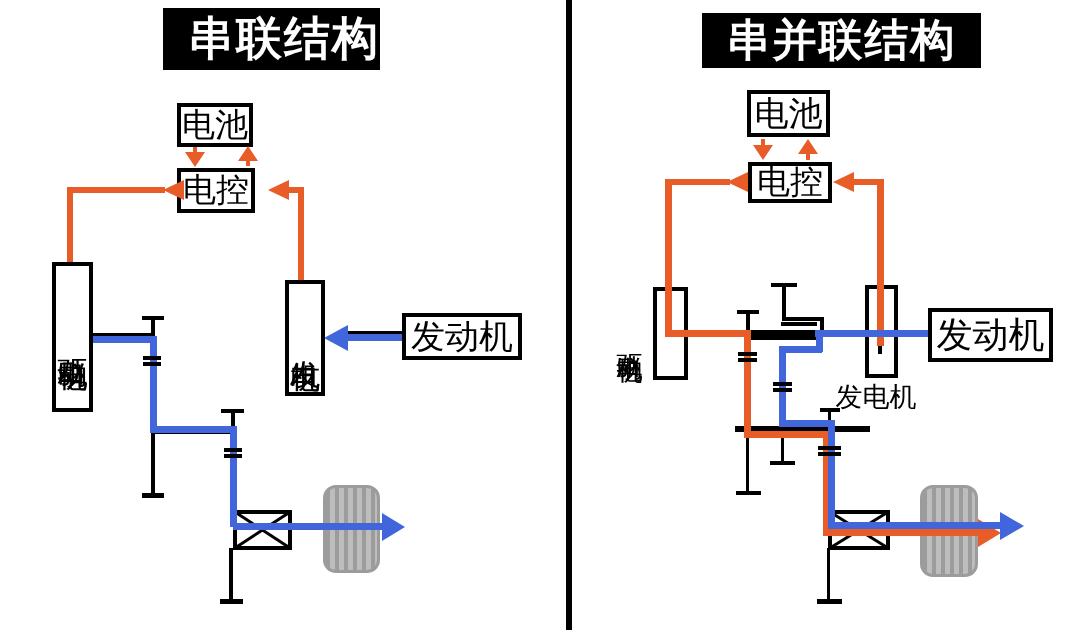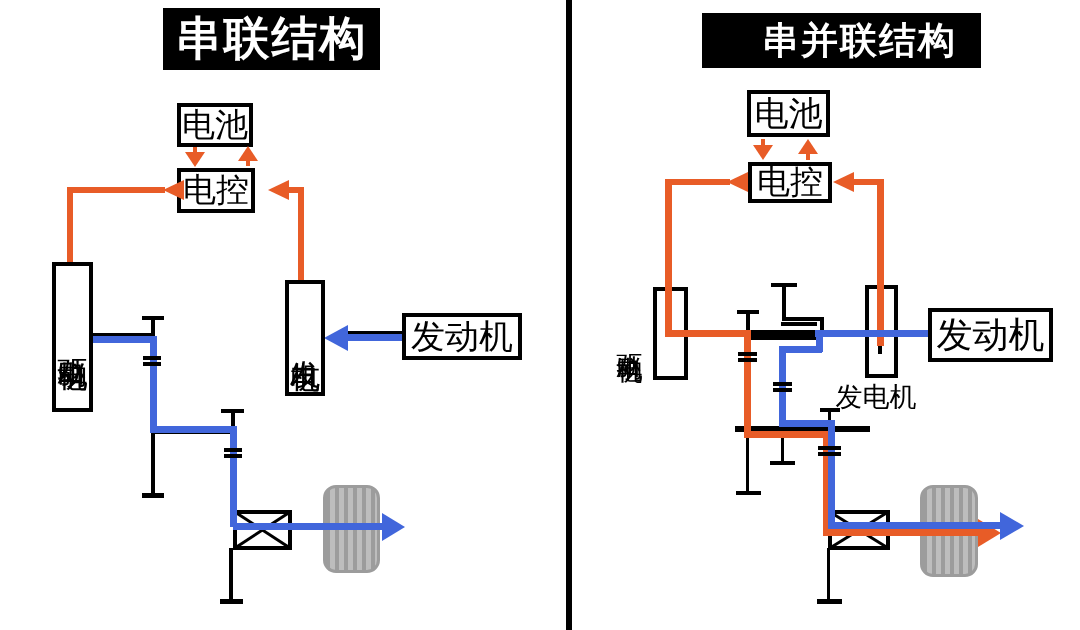--- a/index.html
+++ b/index.html
@@ -52,21 +52,21 @@
   <div class="ln" style="left:233px;top:523px;width:150px;height:7px;background:#4166DB;"></div>
   <div class="tri" style="left:382px;top:513px;border-top:14px solid transparent;border-bottom:14px solid transparent;border-left:23px solid #4166DB;"></div>
   <div class="ln" style="left:345px;top:334px;width:58px;height:7px;background:#4166DB;"></div>
   <div class="tri" style="left:324px;top:325px;border-top:13px solid transparent;border-bottom:13px solid transparent;border-right:24px solid #4166DB;"></div>
 
   <div class="ln" style="left:143px;top:356px;width:18px;height:4px;"></div>
   <div class="ln" style="left:143px;top:362px;width:18px;height:4px;"></div>
   <div class="ln" style="left:224px;top:448px;width:18px;height:4px;"></div>
   <div class="ln" style="left:224px;top:454px;width:18px;height:4px;"></div>
 
-  <div class="title" style="left:163px;top:8px;width:217px;height:62px;font-size:46px;">
+  <div class="title" style="left:163px;top:8px;width:217px;height:62px;font-size:46px;justify-content:flex-end;">
     <span>串联结构</span>
   </div>
   <div class="box" style="left:177px;top:103px;width:76px;height:44px;font-size:33px;">
     <span>电池</span>
   </div>
   <div class="box" style="left:177px;top:168px;width:78px;height:45px;font-size:33px;">
     <span>电控</span>
   </div>
   <div class="box vtext" style="left:52px;top:262px;width:41px;height:150px;font-size:30px;">
     <span>驱动电机</span>
@@ -134,21 +134,21 @@
   <div class="ln" style="left:828px;top:522px;width:174px;height:7px;background:#4166DB;"></div>
   <div class="tri" style="left:1000px;top:512px;border-top:14px solid transparent;border-bottom:14px solid transparent;border-left:24px solid #4166DB;"></div>
 
   <div class="ln" style="left:738px;top:352px;width:19px;height:4px;"></div>
   <div class="ln" style="left:738px;top:358px;width:19px;height:4px;"></div>
   <div class="ln" style="left:773px;top:382px;width:19px;height:4px;"></div>
   <div class="ln" style="left:773px;top:388px;width:19px;height:4px;"></div>
   <div class="ln" style="left:818px;top:446px;width:23px;height:4px;"></div>
   <div class="ln" style="left:818px;top:452px;width:23px;height:4px;"></div>
 
-  <div class="title" style="left:702px;top:13px;width:243px;height:55px;font-size:37px;padding-left:36px;">
+  <div class="title" style="left:702px;top:13px;width:279px;height:55px;font-size:44px;">
     <span>串并联结构</span>
   </div>
   <div class="box" style="left:747px;top:90px;width:83px;height:47px;font-size:34px;">
     <span>电池</span>
   </div>
   <div class="box" style="left:748px;top:162px;width:84px;height:41px;font-size:33px;">
     <span>电控</span>
   </div>
   <div class="lbl vtext" style="left:614px;top:281px;width:32px;height:110px;font-size:26px;">
     <span>驱动电机</span>

